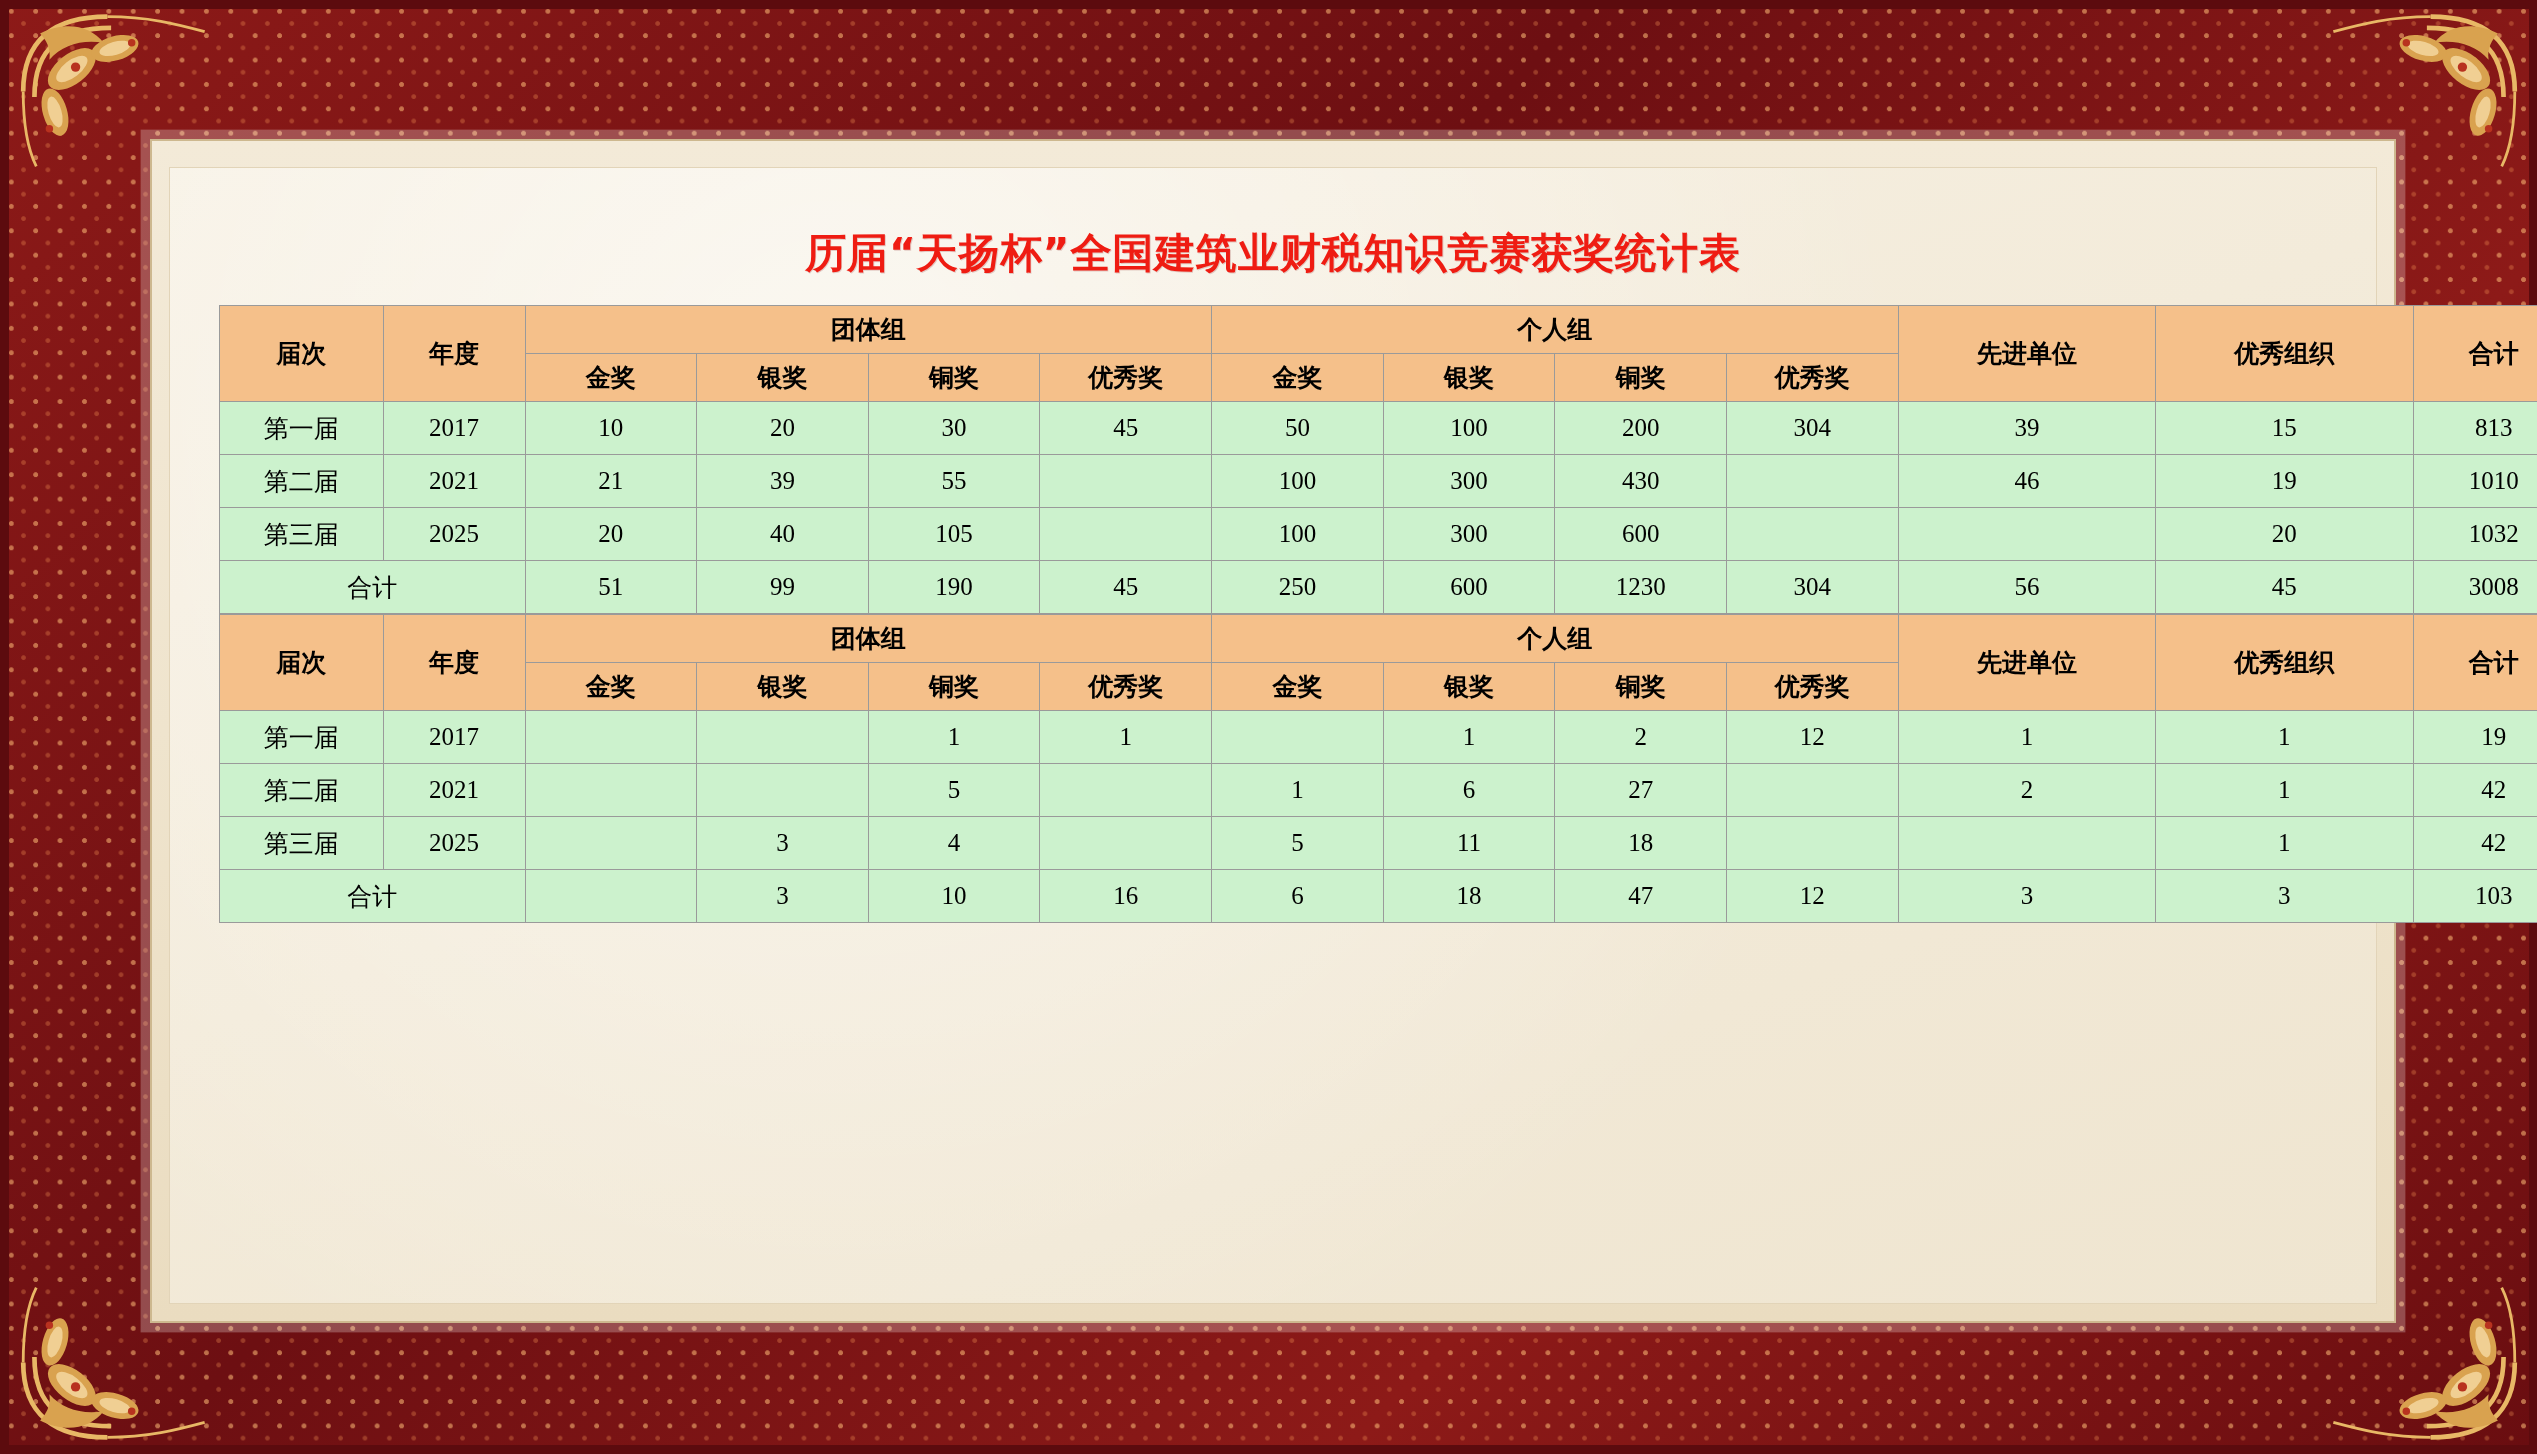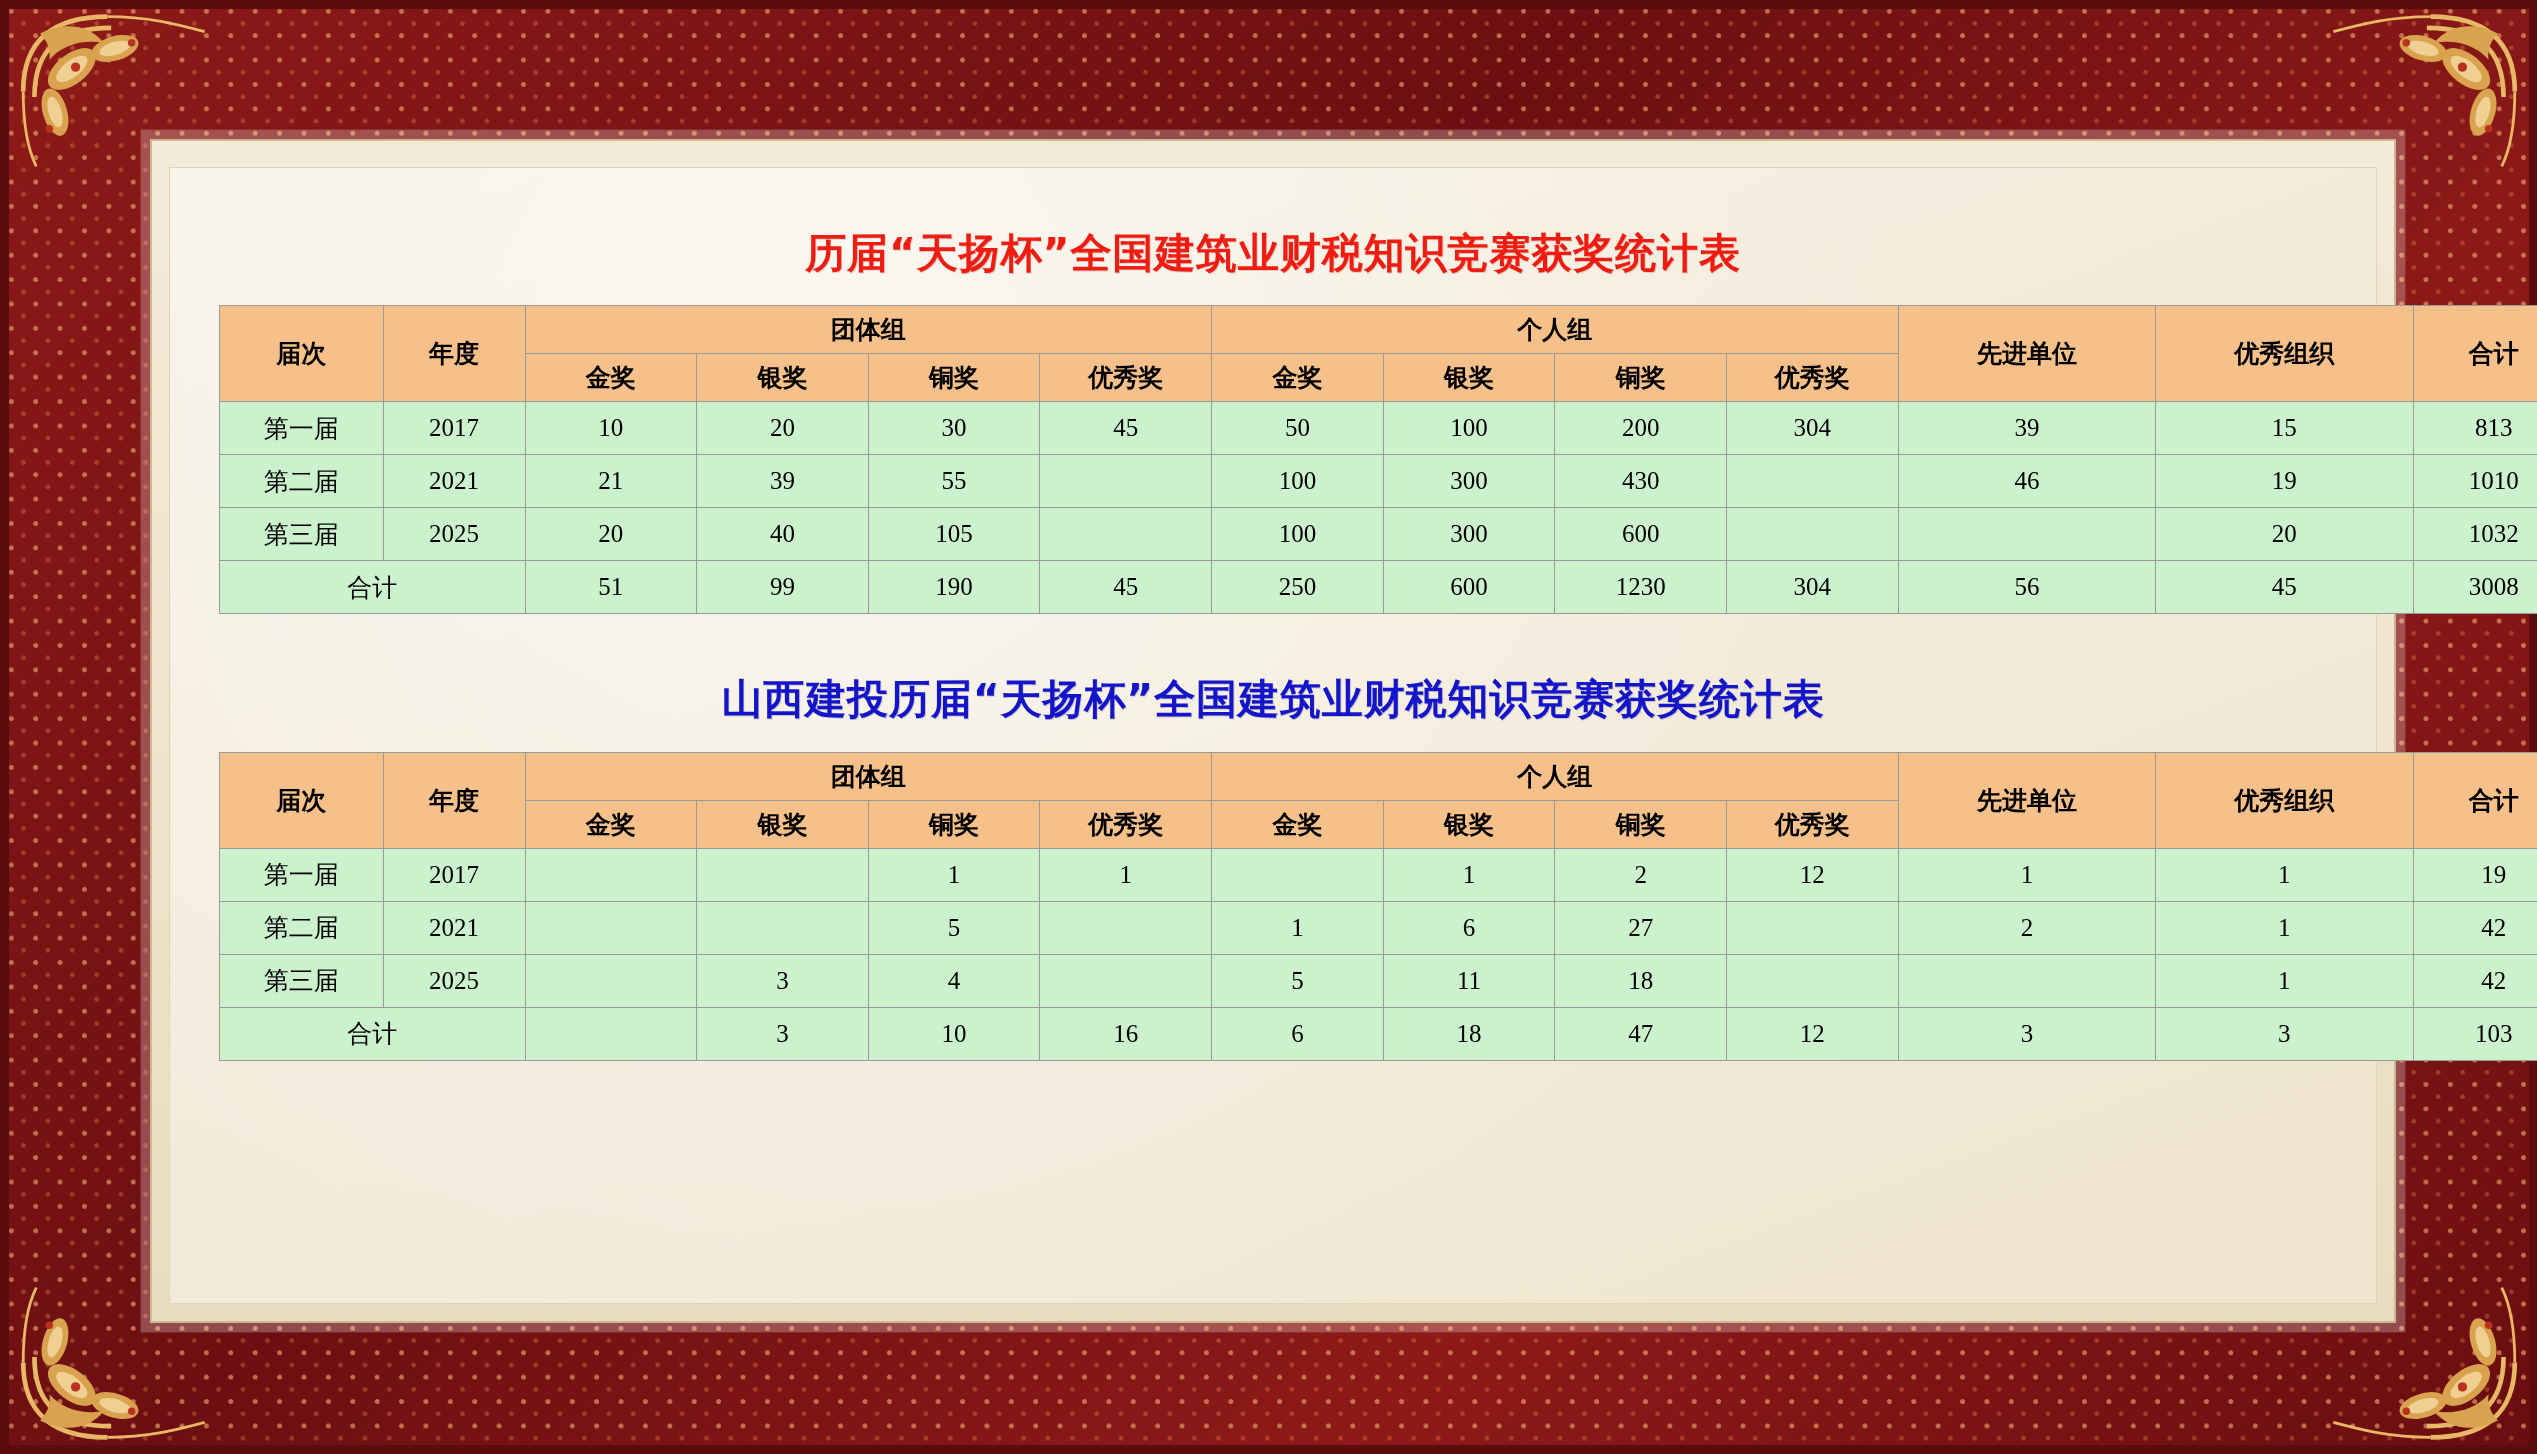--- a/index.html
+++ b/index.html
@@ -351,21 +351,20 @@
             <td>600</td>
             <td>1230</td>
             <td>304</td>
             <td>56</td>
             <td>45</td>
             <td>3008</td>
           </tr>
         </tbody>
       </table>
 
-      <h1 class="title title-2">山西建投历届“天扬杯”全国建筑业财税知识竞赛获奖统计表</h1>
 
       <table class="stat">
         <colgroup>
           <col class="c-term">
             <col class="c-year">
           <col class="c-award">
             <col class="c-award">
             <col class="c-award">
             <col class="c-award">
           <col class="c-award">

